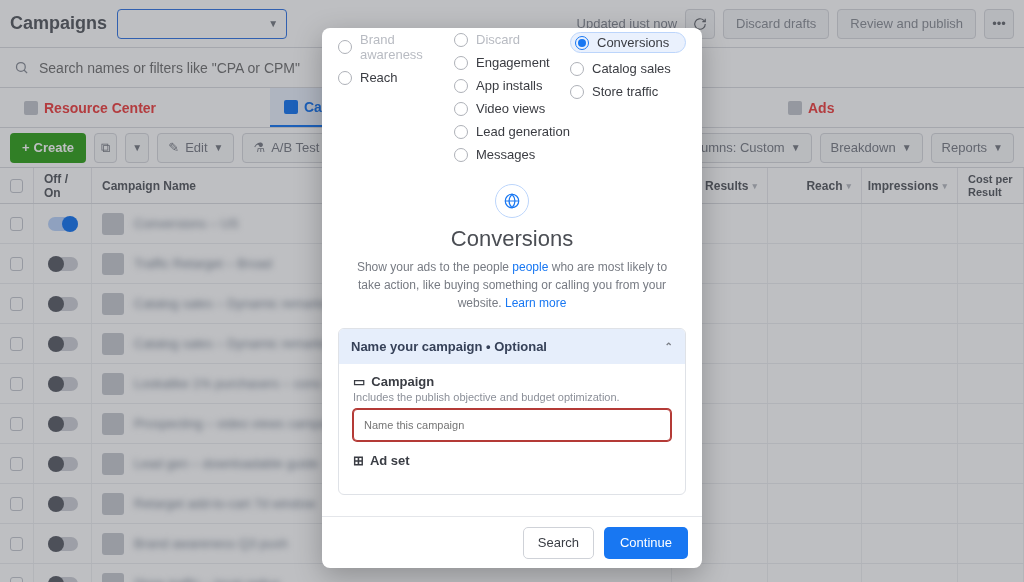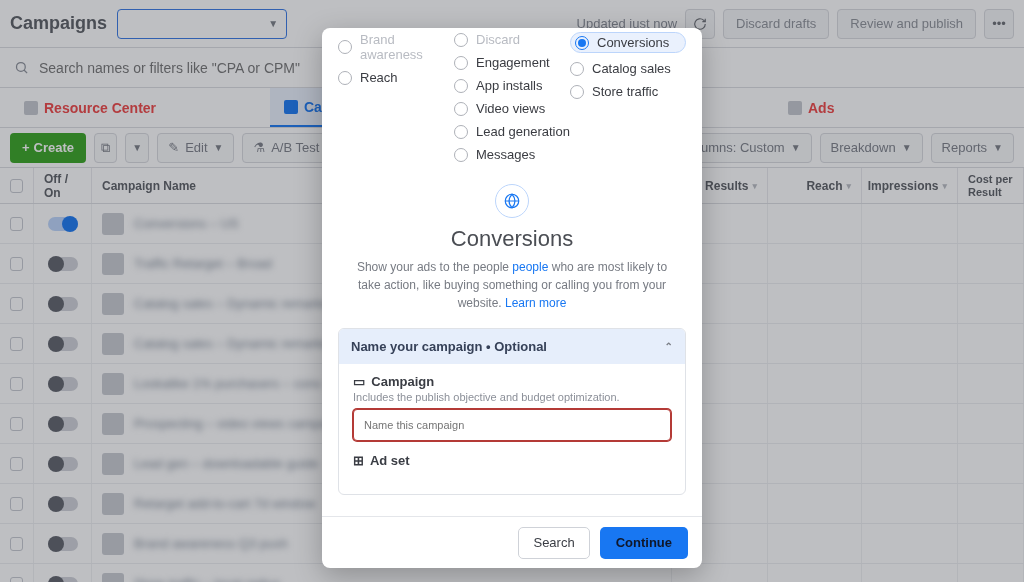--- a/index.html
+++ b/index.html
@@ -78,21 +78,21 @@
   .acc-head{background:#e6eefb;padding:10px 12px;font-size:13px;font-weight:700;color:#364158;display:flex;align-items:center;justify-content:space-between;}
   .acc-body{padding:10px 14px 14px;}
   .sec{margin-bottom:12px;}
   .sec-title{font-size:13px;font-weight:700;color:#3a3d44;display:flex;align-items:center;gap:6px;margin-bottom:2px;}
   .sec-sub{font-size:11px;color:#8c9099;margin-bottom:6px;}
   .field{width:100%;height:32px;border:1px solid #cfd2d8;border-radius:4px;padding:0 10px;font-size:11px;color:#333;outline:none;}
   .field.hl{border:1px solid #b43a36;box-shadow:0 0 0 1px #b43a36;}
 
   .m-foot{height:52px;border-top:1px solid #e4e6ea;display:flex;align-items:center;justify-content:flex-end;gap:10px;padding:0 14px;}
   .btn-cancel{height:32px;padding:0 14px;border:1px solid #cfd2d8;border-radius:5px;background:#fff;font-size:13px;color:#3a3d44;}
-  .btn-continue{height:32px;padding:0 16px;border:none;border-radius:5px;background:#1877f2;color:#0f172a;font-weight:700;font-size:13px;}
+  .btn-continue{height:32px;padding:0 16px;border:none;border-radius:5px;background:#1877f2;color:#ffffff;font-weight:400;font-size:13px;}
 
   .caret{font-size:10px;color:#7a7e86;}
 </style>
 </head>
 <body>
 
 <div class="topbar">
   <span class="topbar-title">Campaigns</span>
   <div class="topbar-select">
       <span class="caret">▼</span>

